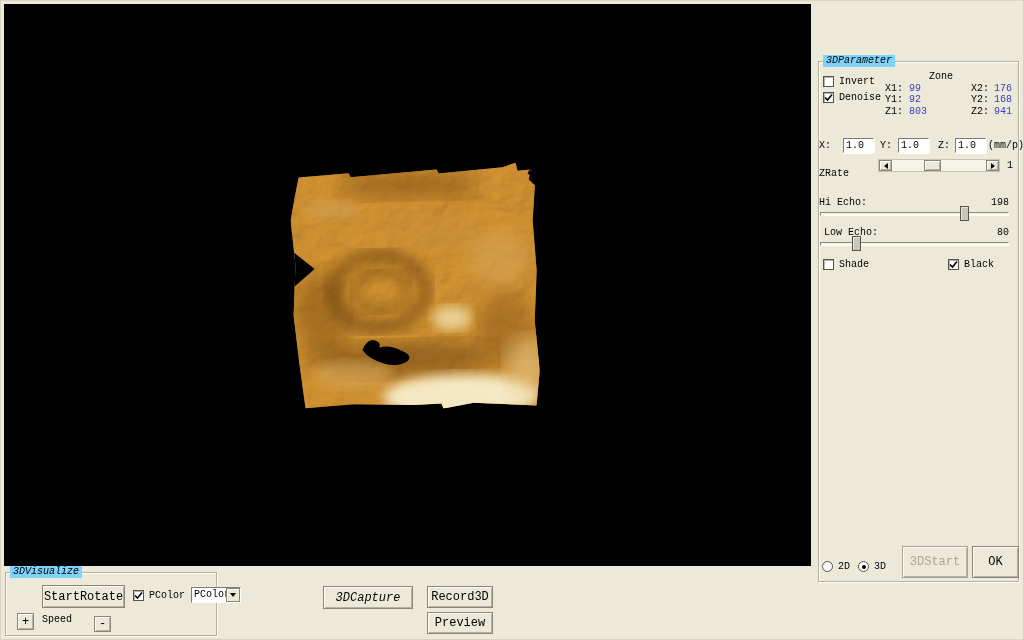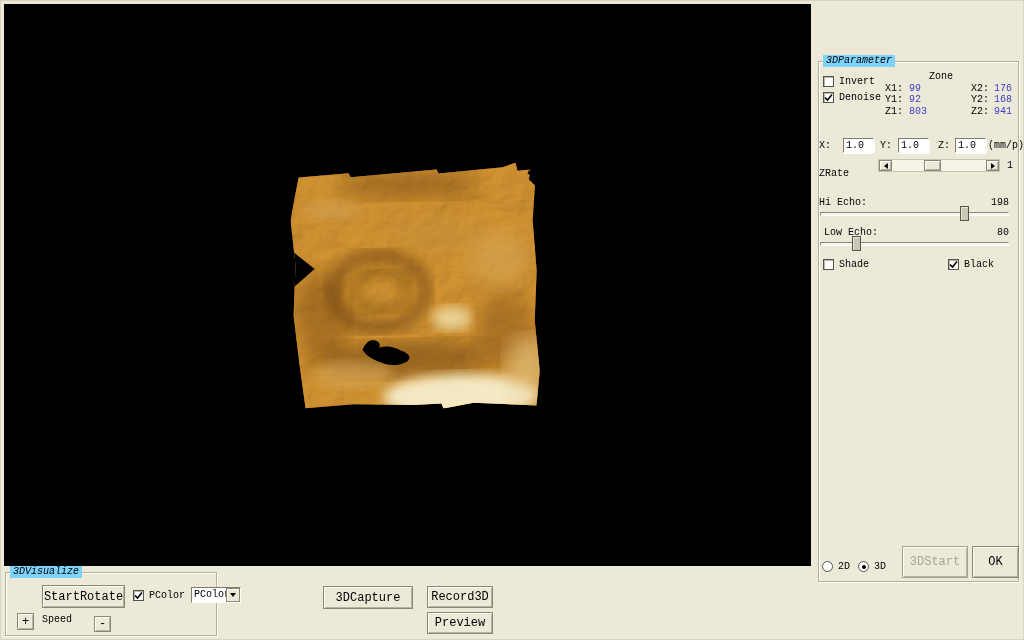--- a/index.html
+++ b/index.html
@@ -206,17 +206,17 @@
   </span>
   <span class="lbl" style="left:148px; top:589px;">PColor</span>
 
   <div class="combo" style="left:190px; top:586px; width:50px; height:16px;">
     <span class="combo-text">PColor</span>
     <span class="combo-btn">
       <span class="tri-down"></span>
       </span>
   </div>
 
-  <button class="btn" style="left:322px; top:585px; width:90px; height:23px;">3DCapture</button>
+  <button class="btn" style="left:322px; top:585px; width:90px; height:23px;font-style:italic;">3DCapture</button>
   <button class="btn" style="left:426px; top:585px; width:66px; height:22px;">Record3D</button>
   <button class="btn" style="left:426px; top:611px; width:66px; height:22px;">Preview</button>
 
 </div>
 
 </body></html>

